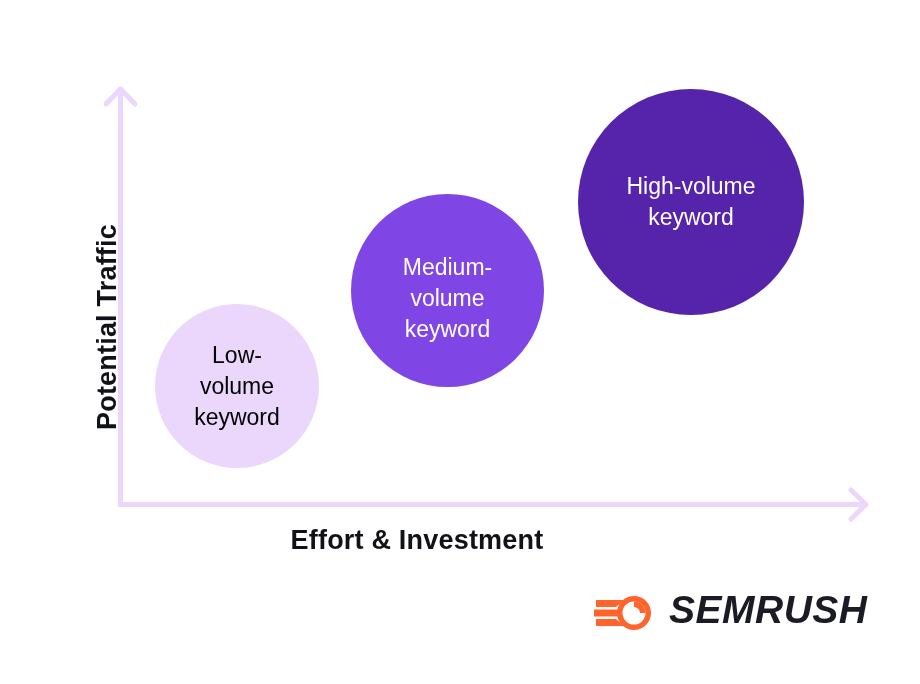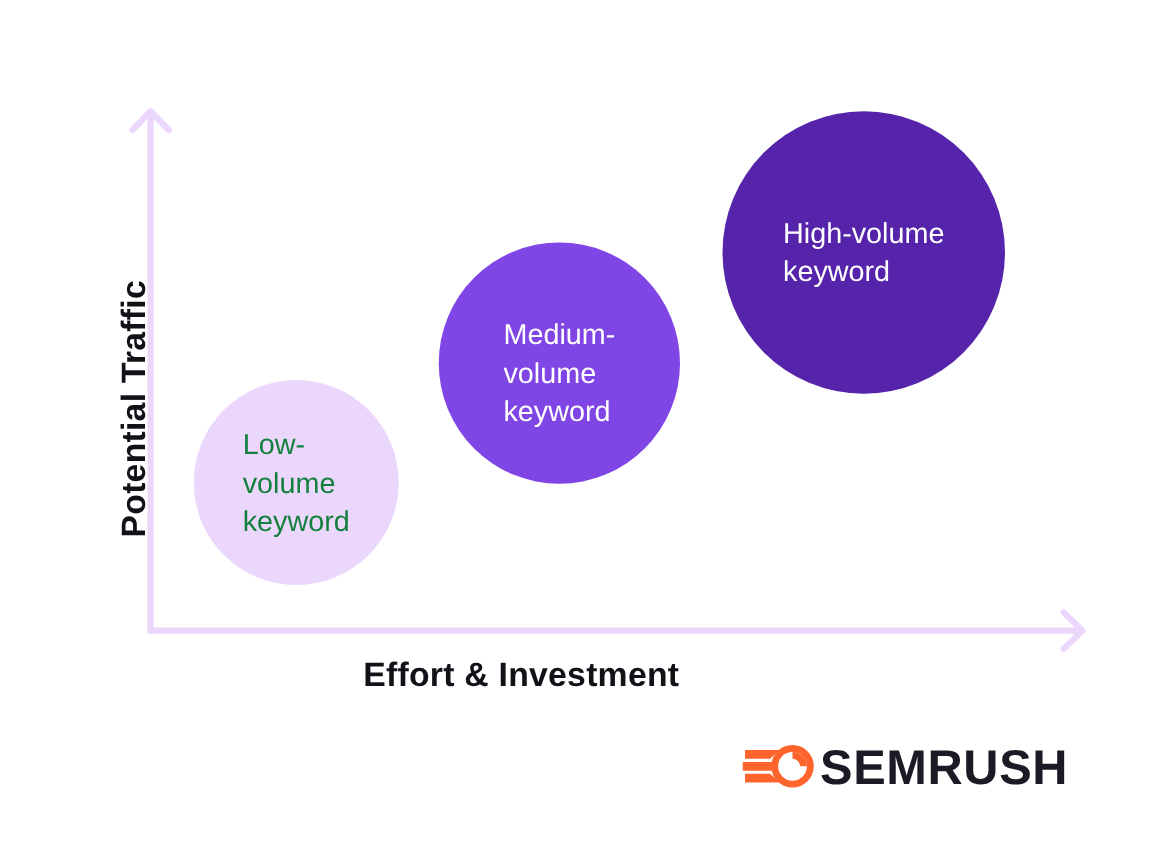--- a/index.html
+++ b/index.html
@@ -59,38 +59,39 @@
     box-sizing: border-box;
   }
 
   
   .bubble {
     position: absolute;
     border-radius: 50%;
     display: flex;
     align-items: center;
     justify-content: center;
+    text-align: center;
     box-sizing: border-box;
   }
   .bubble-label {
     font-size: 23px;
     line-height: 31px;
     font-weight: normal;
     white-space: pre-line;
     padding: 0 6px;
   }
 
   #bubble-low {
     left: 155px;
     top: 304px;
     width: 164px;
     height: 164px;
     background: #EBD7FC;
   }
-  #bubble-low .bubble-label { color: #15803d; }
+  #bubble-low .bubble-label { color: #000000; }
 
   #bubble-medium {
     left: 351px;
     top: 194px;
     width: 193px;
     height: 193px;
     background: #8045E5;
   }
   #bubble-medium .bubble-label { color: #ffffff; margin-top: 16px; }
 
@@ -102,21 +103,23 @@
     background: #5524AB;
   }
   #bubble-high .bubble-label { color: #ffffff; }
 
   
   #logo {
     position: absolute;
     left: 594px;
     top: 590px;
     display: flex;
-    align-items: flex-end;
+    align-items: flex-start;
+    gap: 13px;
+    font-style: italic;
   }
   #logo-mark { display: block; }
   #logo-wordmark {
     font-size: 39px;
     font-weight: bold;
     color: #1A1B25;
     letter-spacing: 0.5px;
     line-height: 1;
     font-family: "Liberation Sans", sans-serif;
   }

